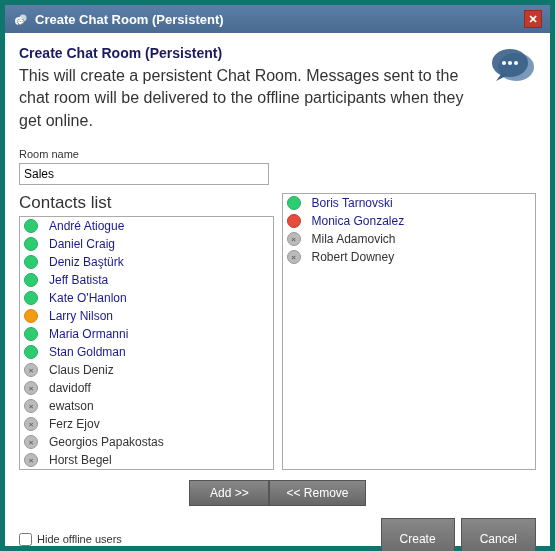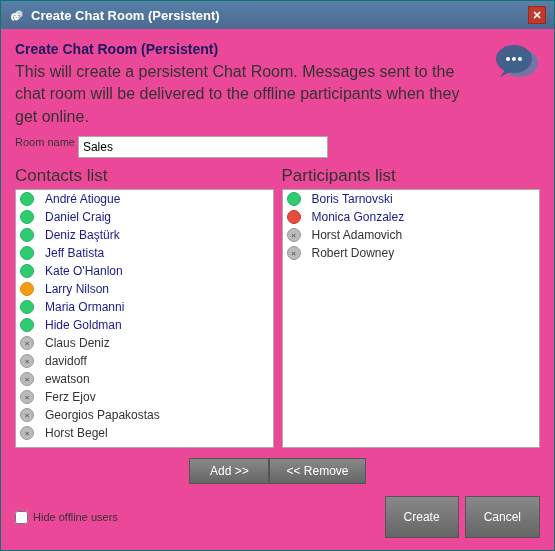--- a/index.html
+++ b/index.html
@@ -9,22 +9,22 @@
       font-family: Arial, sans-serif;
       font-size: 12px;
       background: #c0c0c0;
       display: flex;
       align-items: center;
       justify-content: center;
     }
     .window {
       width: 555px;
       height: 551px;
-      background: #ec4899;
-      border: 1px solid #0f766e;
+      background: #ffffff;
+      border: 5px solid #0f766e;
       display: flex;
       flex-direction: column;
     }
     .title-bar {
       background: linear-gradient(to bottom, #5a7fa8, #4a6a90);
       color: white;
       padding: 5px 8px;
       display: flex;
       align-items: center;
       justify-content: space-between;
@@ -83,22 +83,23 @@
       color: #333;
       line-height: 1.4;
     }
     .chat-icon {
       width: 48px;
       height: 40px;
       margin-left: 8px;
     }
     .room-name-section {
       display: flex;
-      flex-direction: row;
+      flex-direction: column;
       gap: 3px;
+      margin-top: 8px;
     }
     .room-name-label {
       font-size: 11px;
       color: #333;
     }
     .room-name-input {
       width: 250px;
       height: 22px;
       border: 1px solid #aaa;
       background: white;
@@ -292,21 +293,21 @@
             <div class="list-item">
               <div class="status-icon status-yellow"></div>
               <span class="item-name">Larry Nilson</span>
             </div>
             <div class="list-item">
               <div class="status-icon status-green"></div>
               <span class="item-name">Maria Ormanni</span>
             </div>
             <div class="list-item">
               <div class="status-icon status-green"></div>
-              <span class="item-name">Hide Goldman</span>
+              <span class="item-name">Stan Goldman</span>
             </div>
             <div class="list-item">
               <div class="status-icon status-gray" style="background: rgb(187, 187, 187); border: 1px solid rgb(153, 153, 153);">
                 <span style="color:#666;font-size:8px;font-weight:bold">×</span>
               </div>
               <span class="item-name offline">Claus Deniz</span>
             </div>
             <div class="list-item">
               <div class="status-icon status-gray" style="background: rgb(187, 187, 187); border: 1px solid rgb(153, 153, 153);">
                 <span style="color:#666;font-size:8px;font-weight:bold">×</span>
@@ -334,35 +335,34 @@
             <div class="list-item">
               <div class="status-icon status-gray" style="background: rgb(187, 187, 187); border: 1px solid rgb(153, 153, 153);">
                 <span style="color:#666;font-size:8px;font-weight:bold">×</span>
               </div>
               <span class="item-name offline">Horst Begel</span>
             </div>
           </div>
       </div>
 
       <div class="list-container">
-        <div class="list-label">Participants list</div>
         <div class="list-box" id="participants-list">
             <div class="list-item">
               <div class="status-icon status-green"></div>
               <span class="item-name">Boris Tarnovski</span>
             </div>
             <div class="list-item">
               <div class="status-icon status-red"></div>
               <span class="item-name">Monica Gonzalez</span>
             </div>
             <div class="list-item">
               <div class="status-icon status-gray" style="background: rgb(187, 187, 187); border: 1px solid rgb(153, 153, 153);">
                 <span style="color:#666;font-size:8px;font-weight:bold">×</span>
               </div>
-              <span class="item-name offline">Horst Adamovich</span>
+              <span class="item-name offline">Mila Adamovich</span>
             </div>
             <div class="list-item">
               <div class="status-icon status-gray" style="background: rgb(187, 187, 187); border: 1px solid rgb(153, 153, 153);">
                 <span style="color:#666;font-size:8px;font-weight:bold">×</span>
               </div>
               <span class="item-name offline">Robert Downey</span>
             </div>
           </div>
       </div>
     </div>

